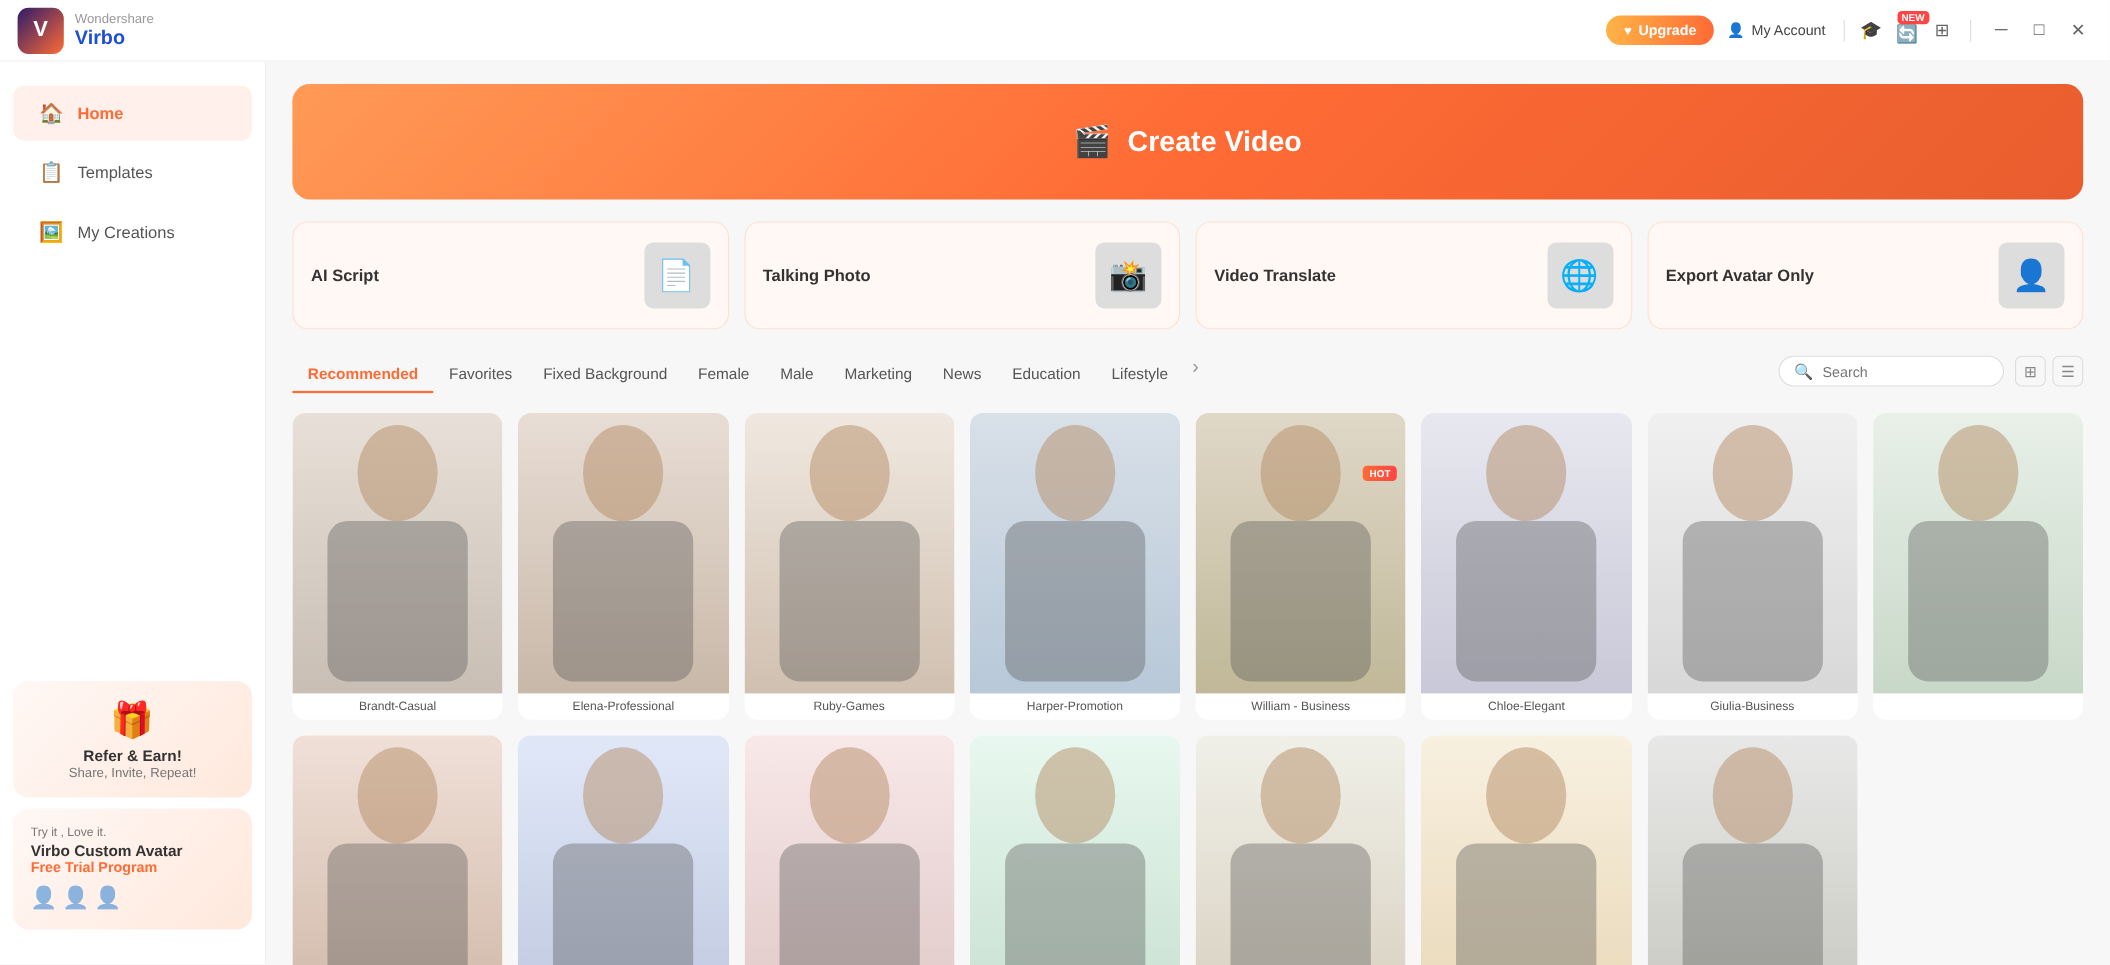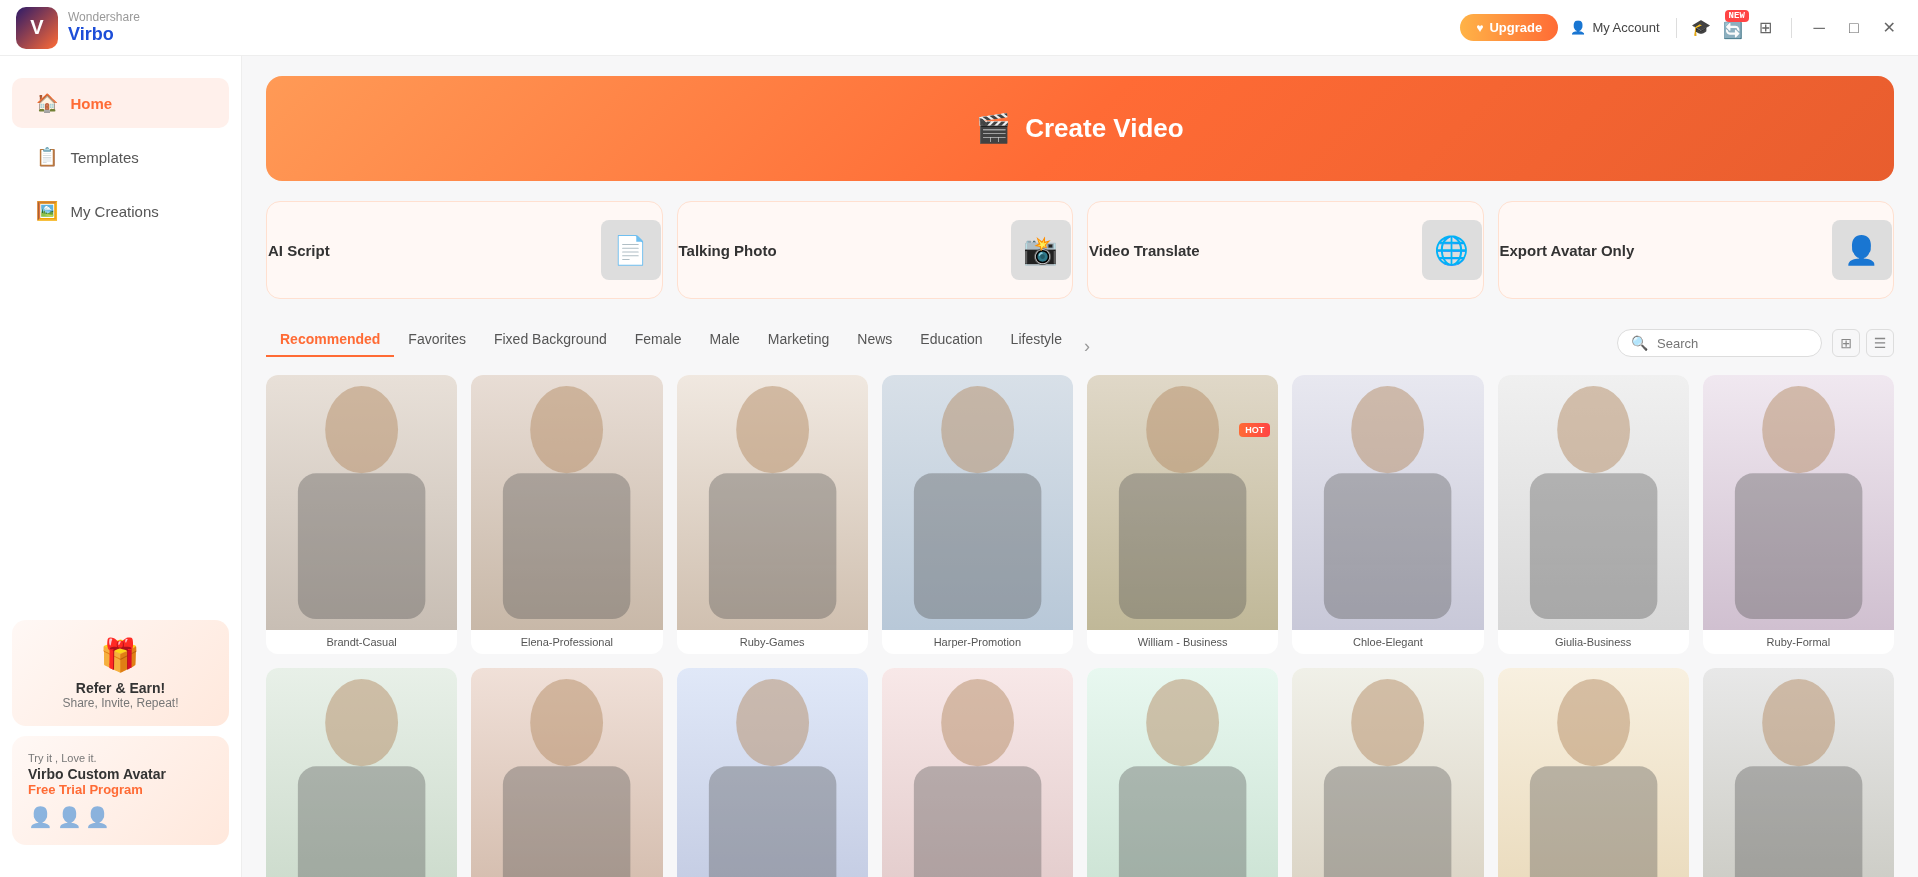--- a/index.html
+++ b/index.html
@@ -36,21 +36,21 @@
     }
     .upgrade-btn::before { content: '♥'; font-size: 12px; }
     .my-account-btn {
       background: none; border: none; cursor: pointer;
       font-size: 13px; color: #444; display: flex; align-items: center; gap: 6px;
     }
     .titlebar-icons { display: flex; align-items: center; gap: 14px; }
     .titlebar-icon { width: 18px; height: 18px; cursor: pointer; color: #666; font-size: 16px; display: flex; align-items: center; justify-content: center; }
     .new-badge {
       background: #ff4444; color: #fff; font-size: 9px; font-weight: 700;
-      border-radius: 4px; padding: 1px 4px; margin-bottom: 10px; font-family: Liberation Mono, monospace;
+      border-radius: 4px; padding: 1px 4px; margin-bottom: 10px;
     }
     .sep { width: 1px; height: 20px; background: #ddd; margin: 0 4px; }
     .win-btn { background: none; border: none; cursor: pointer; font-size: 16px; color: #666; padding: 2px 6px; }
 
     
     .app-body { display: flex; flex: 1; overflow: hidden; }
 
     
     .sidebar {
       width: 242px; background: #fff; padding: 20px 0;
@@ -88,29 +88,29 @@
       background: linear-gradient(135deg, #ff9a56 0%, #ff6b35 50%, #e85d2e 100%);
       border-radius: 16px; padding: 36px; display: flex; align-items: center;
       justify-content: center; gap: 14px; margin-bottom: 20px; cursor: pointer;
     }
     .hero-banner .hero-icon { font-size: 28px; }
     .hero-banner .hero-text { font-size: 26px; font-weight: 700; color: #fff; }
 
     
     .feature-cards { display: grid; grid-template-columns: repeat(4, 1fr); gap: 14px; margin-bottom: 24px; }
     .feature-card {
-      background: #fff8f5; border-radius: 14px; padding: 18px 1px;
+      background: #fff8f5; border-radius: 14px; padding: 18px 16px;
       display: flex; align-items: center; justify-content: space-between;
       cursor: pointer; border: 1px solid #ffe0d0;
     }
     .feature-card .fc-label { font-size: 15px; font-weight: 600; color: #333; }
     .feature-card .fc-img { width: 60px; height: 60px; border-radius: 8px; overflow: hidden; background: #ddd; display: flex; align-items: center; justify-content: center; font-size: 28px; }
 
     
-    .tabs-row { display: flex; align-items: flex-end; gap: 0; margin-bottom: 18px; }
+    .tabs-row { display: flex; align-items: flex-start; gap: 0; margin-bottom: 18px; }
     .tab {
       padding: 8px 14px; font-size: 14px; color: #555; cursor: pointer;
       border-bottom: 2px solid transparent; white-space: nowrap;
     }
     .tab.active { color: #ff6b35; border-bottom: 2px solid #ff6b35; font-weight: 600; }
     .tab-more { font-size: 18px; color: #999; cursor: pointer; padding: 0 8px; }
     .tabs-search {
       margin-left: auto; display: flex; align-items: center;
       border: 1px solid #ddd; border-radius: 20px; padding: 5px 14px;
       background: #fff; gap: 8px; min-width: 200px;
@@ -338,30 +338,20 @@
           <div class="avatar-img av7">
             <div style="width: 100%; height: 100%;">
     <svg width="100%" height="100%" viewBox="0 0 100 140" xmlns="http://www.w3.org/2000/svg" style="opacity:0.7">
       <ellipse cx="50" cy="30" rx="20" ry="24" fill="rgba(180,140,100,0.7)"></ellipse>
       <rect x="15" y="54" width="70" height="80" rx="10" fill="rgba(80,80,80,0.5)"></rect>
     </svg></div>
           </div>
           <div class="avatar-name">Giulia-Business</div>
         </div>
         <div class="avatar-card">
-          <div class="avatar-img av8">
-            <div style="width: 100%; height: 100%;">
-    <svg width="100%" height="100%" viewBox="0 0 100 140" xmlns="http://www.w3.org/2000/svg" style="opacity:0.7">
-      <ellipse cx="50" cy="30" rx="20" ry="24" fill="rgba(180,140,100,0.7)"></ellipse>
-      <rect x="15" y="54" width="70" height="80" rx="10" fill="rgba(80,80,80,0.5)"></rect>
-    </svg></div>
-          </div>
-          <div class="avatar-name">Ruby-Formal</div>
-        </div>
-        <div class="avatar-card">
           <div class="avatar-img av9">
             <div style="width: 100%; height: 100%;">
     <svg width="100%" height="100%" viewBox="0 0 100 140" xmlns="http://www.w3.org/2000/svg" style="opacity:0.7">
       <ellipse cx="50" cy="30" rx="20" ry="24" fill="rgba(180,140,100,0.7)"></ellipse>
       <rect x="15" y="54" width="70" height="80" rx="10" fill="rgba(80,80,80,0.5)"></rect>
     </svg></div>
           </div>
         </div>
         <div class="avatar-card">
           <div class="avatar-img av10">

